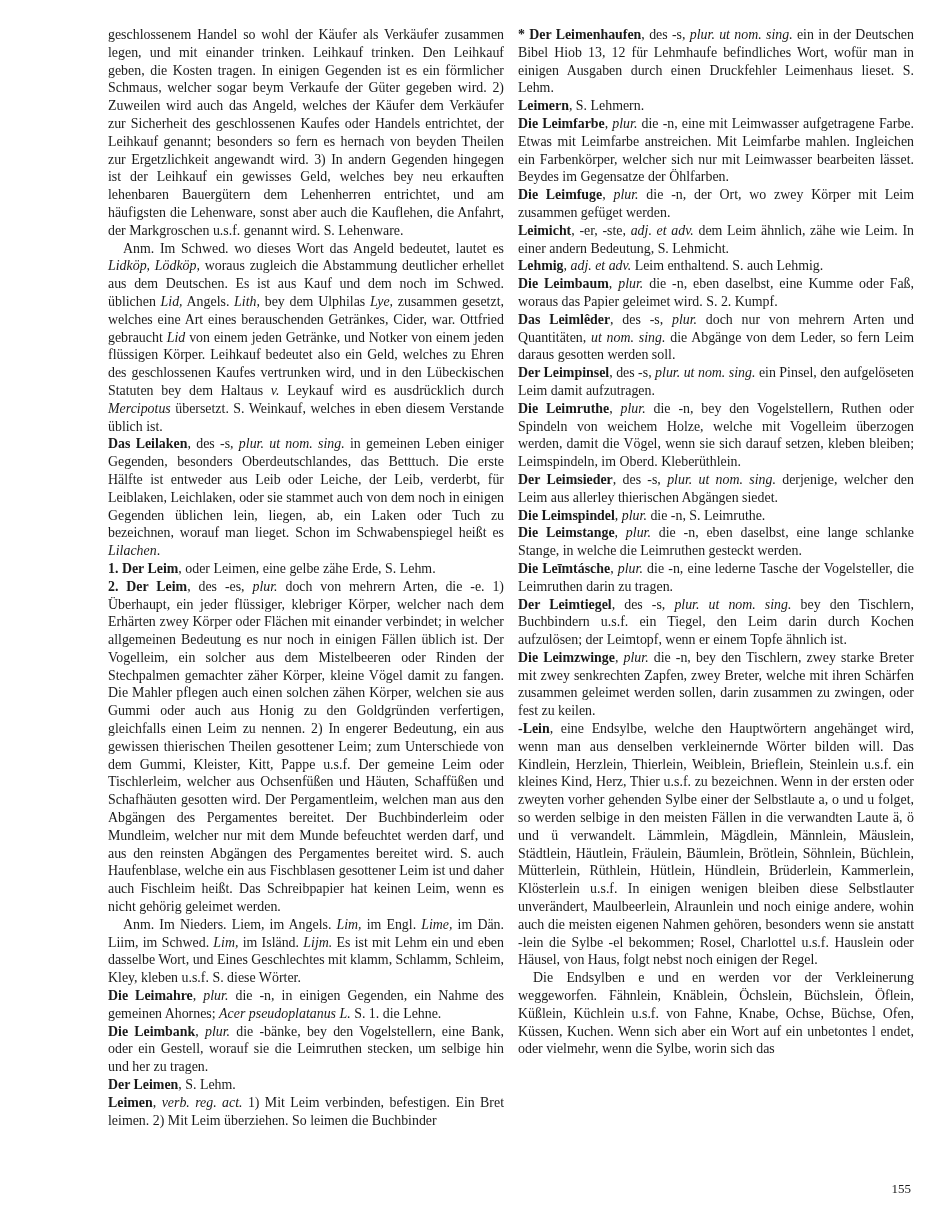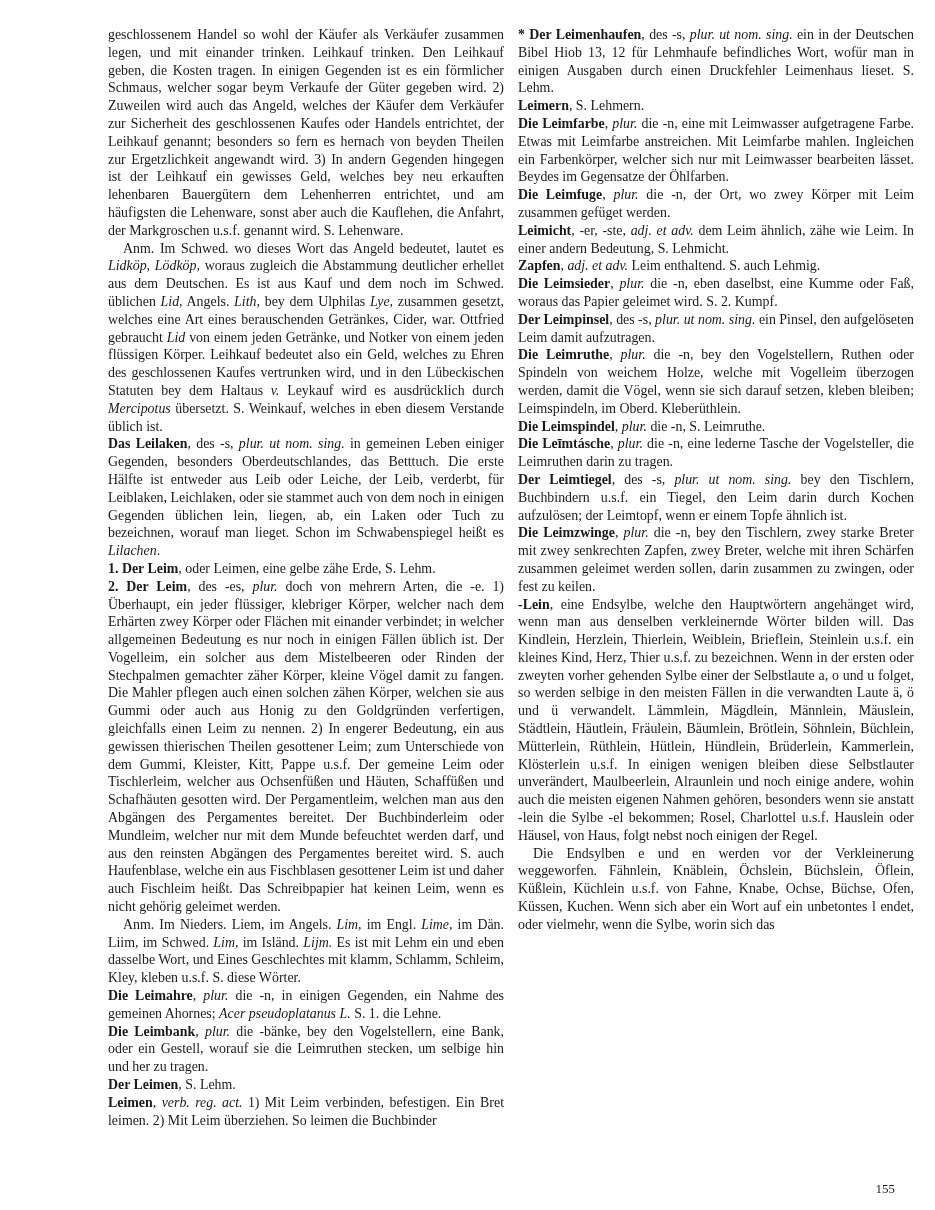--- a/index.html
+++ b/index.html
@@ -23,21 +23,21 @@
     font-size: 13.9px;
     line-height: 17.8px;
     text-align: justify;
   }
   .column p { margin: 0; }
   .column p.indent { text-indent: 15px; }
   .column b { font-weight: bold; margin-top: 17px; }
   .column i { font-style: italic; }
   .page-number {
     position: absolute;
-    right: 40px;
+    right: 24px;
     bottom: 13px;
     font-size: 13px;
     color: #1a1a1a;
   }
 </style>
 </head>
 <body>
 
 <div class="page">
   <div class="columns">
@@ -52,25 +52,28 @@
         <p><b>Die Leimbank</b>, <i>plur.</i> die -bänke, bey den Vogelstellern, eine Bank, oder ein Gestell, worauf sie die Leimruthen stecken, um selbige hin und her zu tragen.</p>
         <p><b>Der Leimen</b>, S. Lehm.</p>
         <p><b>Leimen</b>, <i>verb. reg. act.</i> 1) Mit Leim verbinden, befestigen. Ein Bret leimen. 2) Mit Leim überziehen. So leimen die Buchbinder</p>
       </div>
     <div class="column">
         <p><b>* Der Leimenhaufen</b>, des -s, <i>plur. ut nom. sing.</i> ein in der Deutschen Bibel Hiob 13, 12 für Lehmhaufe befindliches Wort, wofür man in einigen Ausgaben durch einen Druckfehler Leimenhaus lieset. S. Lehm.</p>
         <p><b>Leimern</b>, S. Lehmern.</p>
         <p><b>Die Leimfarbe</b>, <i>plur.</i> die -n, eine mit Leimwasser aufgetragene Farbe. Etwas mit Leimfarbe anstreichen. Mit Leimfarbe mahlen. Ingleichen ein Farbenkörper, welcher sich nur mit Leimwasser bearbeiten lässet. Beydes im Gegensatze der Öhlfarben.</p>
         <p><b>Die Leimfuge</b>, <i>plur.</i> die -n, der Ort, wo zwey Körper mit Leim zusammen gefüget werden.</p>
         <p><b>Leimicht</b>, -er, -ste, <i>adj. et adv.</i> dem Leim ähnlich, zähe wie Leim. In einer andern Bedeutung, S. Lehmicht.</p>
-        <p><b>Zapfen</b>, <i>adj. et adv.</i> Leim enthaltend. S. auch Lehmig.</p>
-        <p><b>Die Leimsieder</b>, <i>plur.</i> die -n, eben daselbst, eine Kumme oder Faß, woraus das Papier geleimet wird. S. 2. Kumpf.</p>
+        <p><b>Lehmig</b>, <i>adj. et adv.</i> Leim enthaltend. S. auch Lehmig.</p>
+        <p><b>Die Leimbaum</b>, <i>plur.</i> die -n, eben daselbst, eine Kumme oder Faß, woraus das Papier geleimet wird. S. 2. Kumpf.</p>
+        <p><b>Das Leimlêder</b>, des -s, <i>plur.</i> doch nur von mehrern Arten und Quantitäten, <i>ut nom. sing.</i> die Abgänge von dem Leder, so fern Leim daraus gesotten werden soll.</p>
         <p><b>Der Leimpinsel</b>, des -s, <i>plur. ut nom. sing.</i> ein Pinsel, den aufgelöseten Leim damit aufzutragen.</p>
         <p><b>Die Leimruthe</b>, <i>plur.</i> die -n, bey den Vogelstellern, Ruthen oder Spindeln von weichem Holze, welche mit Vogelleim überzogen werden, damit die Vögel, wenn sie sich darauf setzen, kleben bleiben; Leimspindeln, im Oberd. Kleberüthlein.</p>
+        <p><b>Der Leimsieder</b>, des -s, <i>plur. ut nom. sing.</i> derjenige, welcher den Leim aus allerley thierischen Abgängen siedet.</p>
         <p><b>Die Leimspindel</b>, <i>plur.</i> die -n, S. Leimruthe.</p>
+        <p><b>Die Leimstange</b>, <i>plur.</i> die -n, eben daselbst, eine lange schlanke Stange, in welche die Leimruthen gesteckt werden.</p>
         <p><b>Die Leīmtásche</b>, <i>plur.</i> die -n, eine lederne Tasche der Vogelsteller, die Leimruthen darin zu tragen.</p>
         <p><b>Der Leimtiegel</b>, des -s, <i>plur. ut nom. sing.</i> bey den Tischlern, Buchbindern u.s.f. ein Tiegel, den Leim darin durch Kochen aufzulösen; der Leimtopf, wenn er einem Topfe ähnlich ist.</p>
         <p><b>Die Leimzwinge</b>, <i>plur.</i> die -n, bey den Tischlern, zwey starke Breter mit zwey senkrechten Zapfen, zwey Breter, welche mit ihren Schärfen zusammen geleimet werden sollen, darin zusammen zu zwingen, oder fest zu keilen.</p>
         <p><b>-Lein</b>, eine Endsylbe, welche den Hauptwörtern angehänget wird, wenn man aus denselben verkleinernde Wörter bilden will. Das Kindlein, Herzlein, Thierlein, Weiblein, Brieflein, Steinlein u.s.f. ein kleines Kind, Herz, Thier u.s.f. zu bezeichnen. Wenn in der ersten oder zweyten vorher gehenden Sylbe einer der Selbstlaute a, o und u folget, so werden selbige in den meisten Fällen in die verwandten Laute ä, ö und ü verwandelt. Lämmlein, Mägdlein, Männlein, Mäuslein, Städtlein, Häutlein, Fräulein, Bäumlein, Brötlein, Söhnlein, Büchlein, Mütterlein, Rüthlein, Hütlein, Hündlein, Brüderlein, Kammerlein, Klösterlein u.s.f. In einigen wenigen bleiben diese Selbstlauter unverändert, Maulbeerlein, Alraunlein und noch einige andere, wohin auch die meisten eigenen Nahmen gehören, besonders wenn sie anstatt -lein die Sylbe -el bekommen; Rosel, Charlottel u.s.f. Hauslein oder Häusel, von Haus, folgt nebst noch einigen der Regel.</p>
         <p class="indent">Die Endsylben e und en werden vor der Verkleinerung weggeworfen. Fähnlein, Knäblein, Öchslein, Büchslein, Öflein, Küßlein, Küchlein u.s.f. von Fahne, Knabe, Ochse, Büchse, Ofen, Küssen, Kuchen. Wenn sich aber ein Wort auf ein unbetontes l endet, oder vielmehr, wenn die Sylbe, worin sich das</p>
       </div>
   </div>
   <div class="page-number">155</div>
 </div>
 

